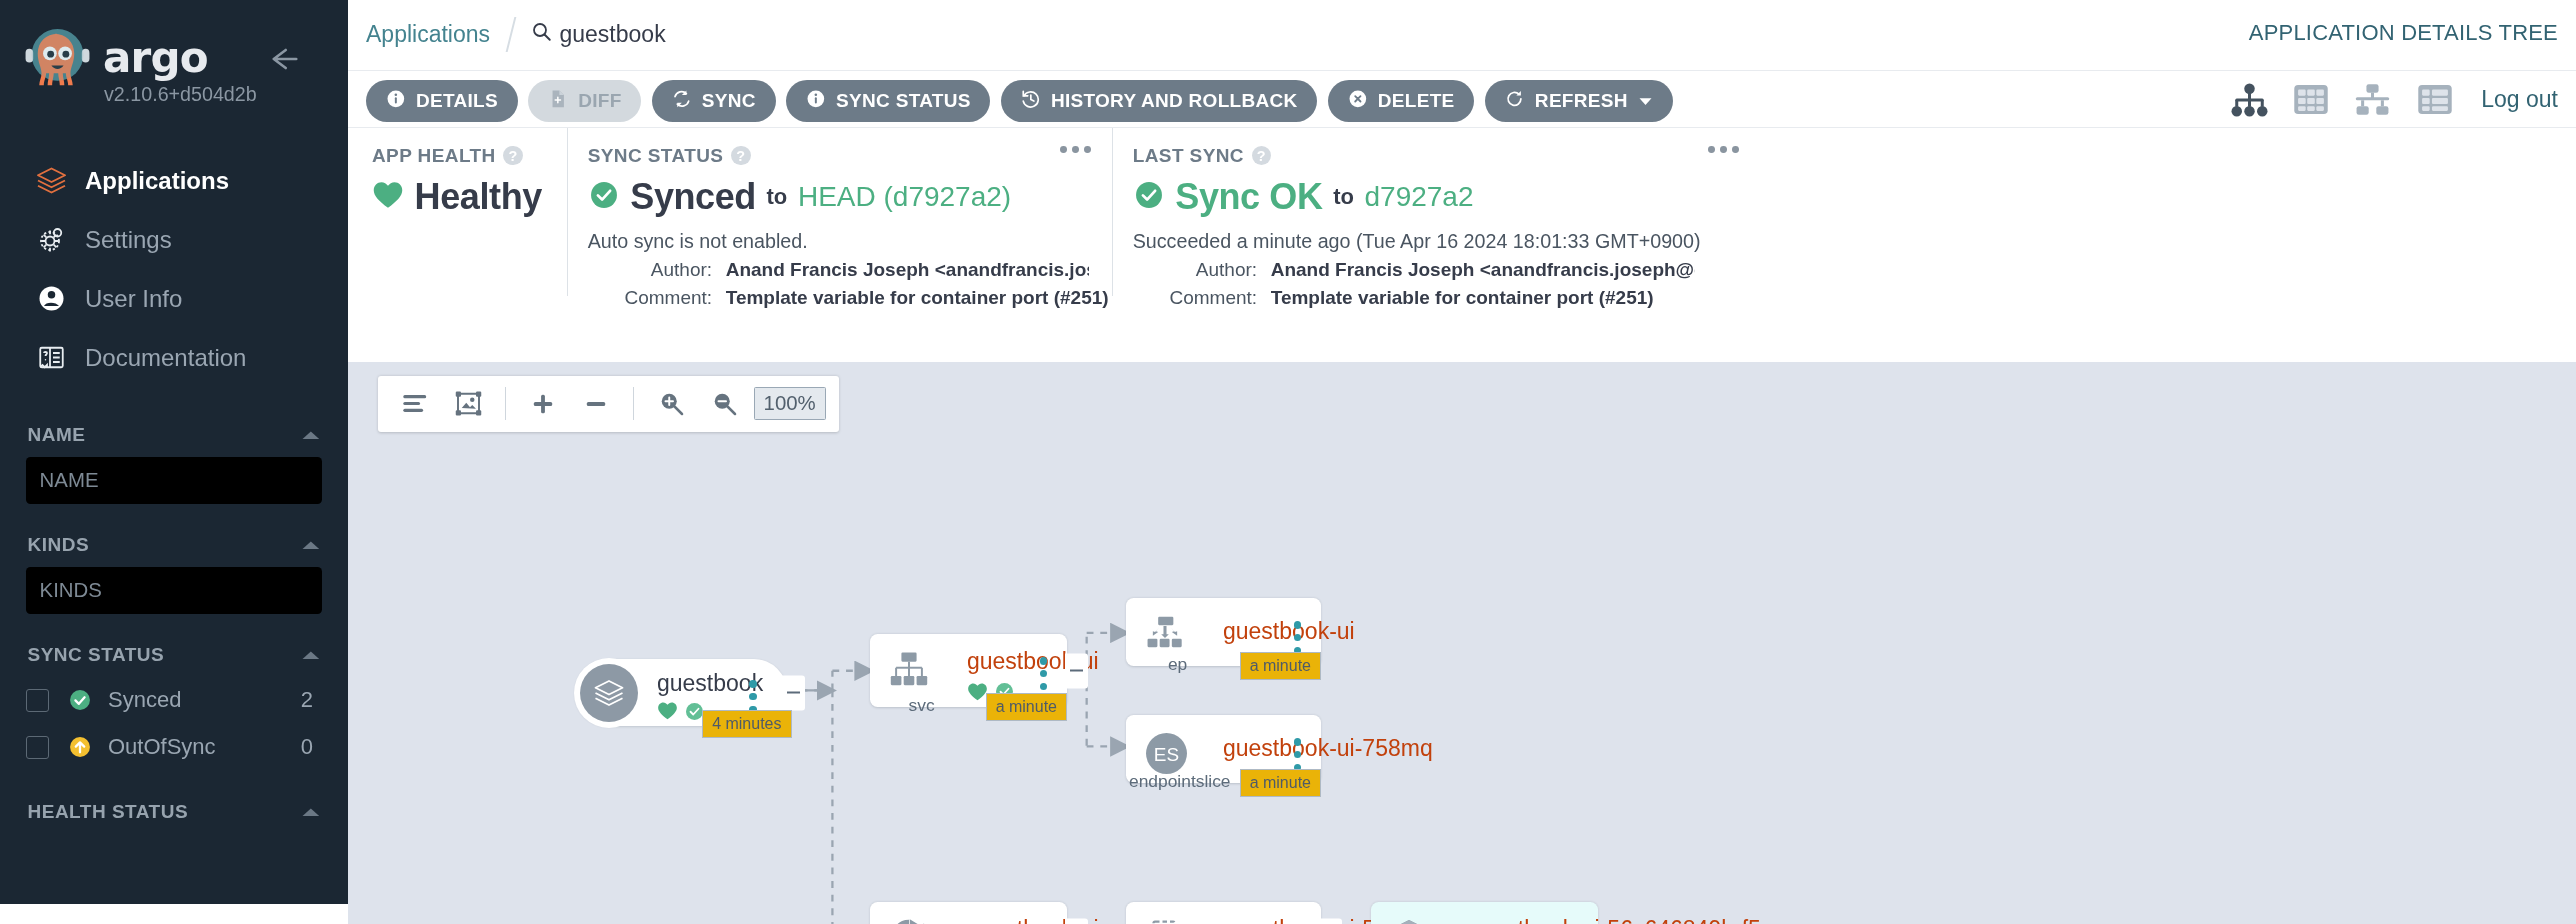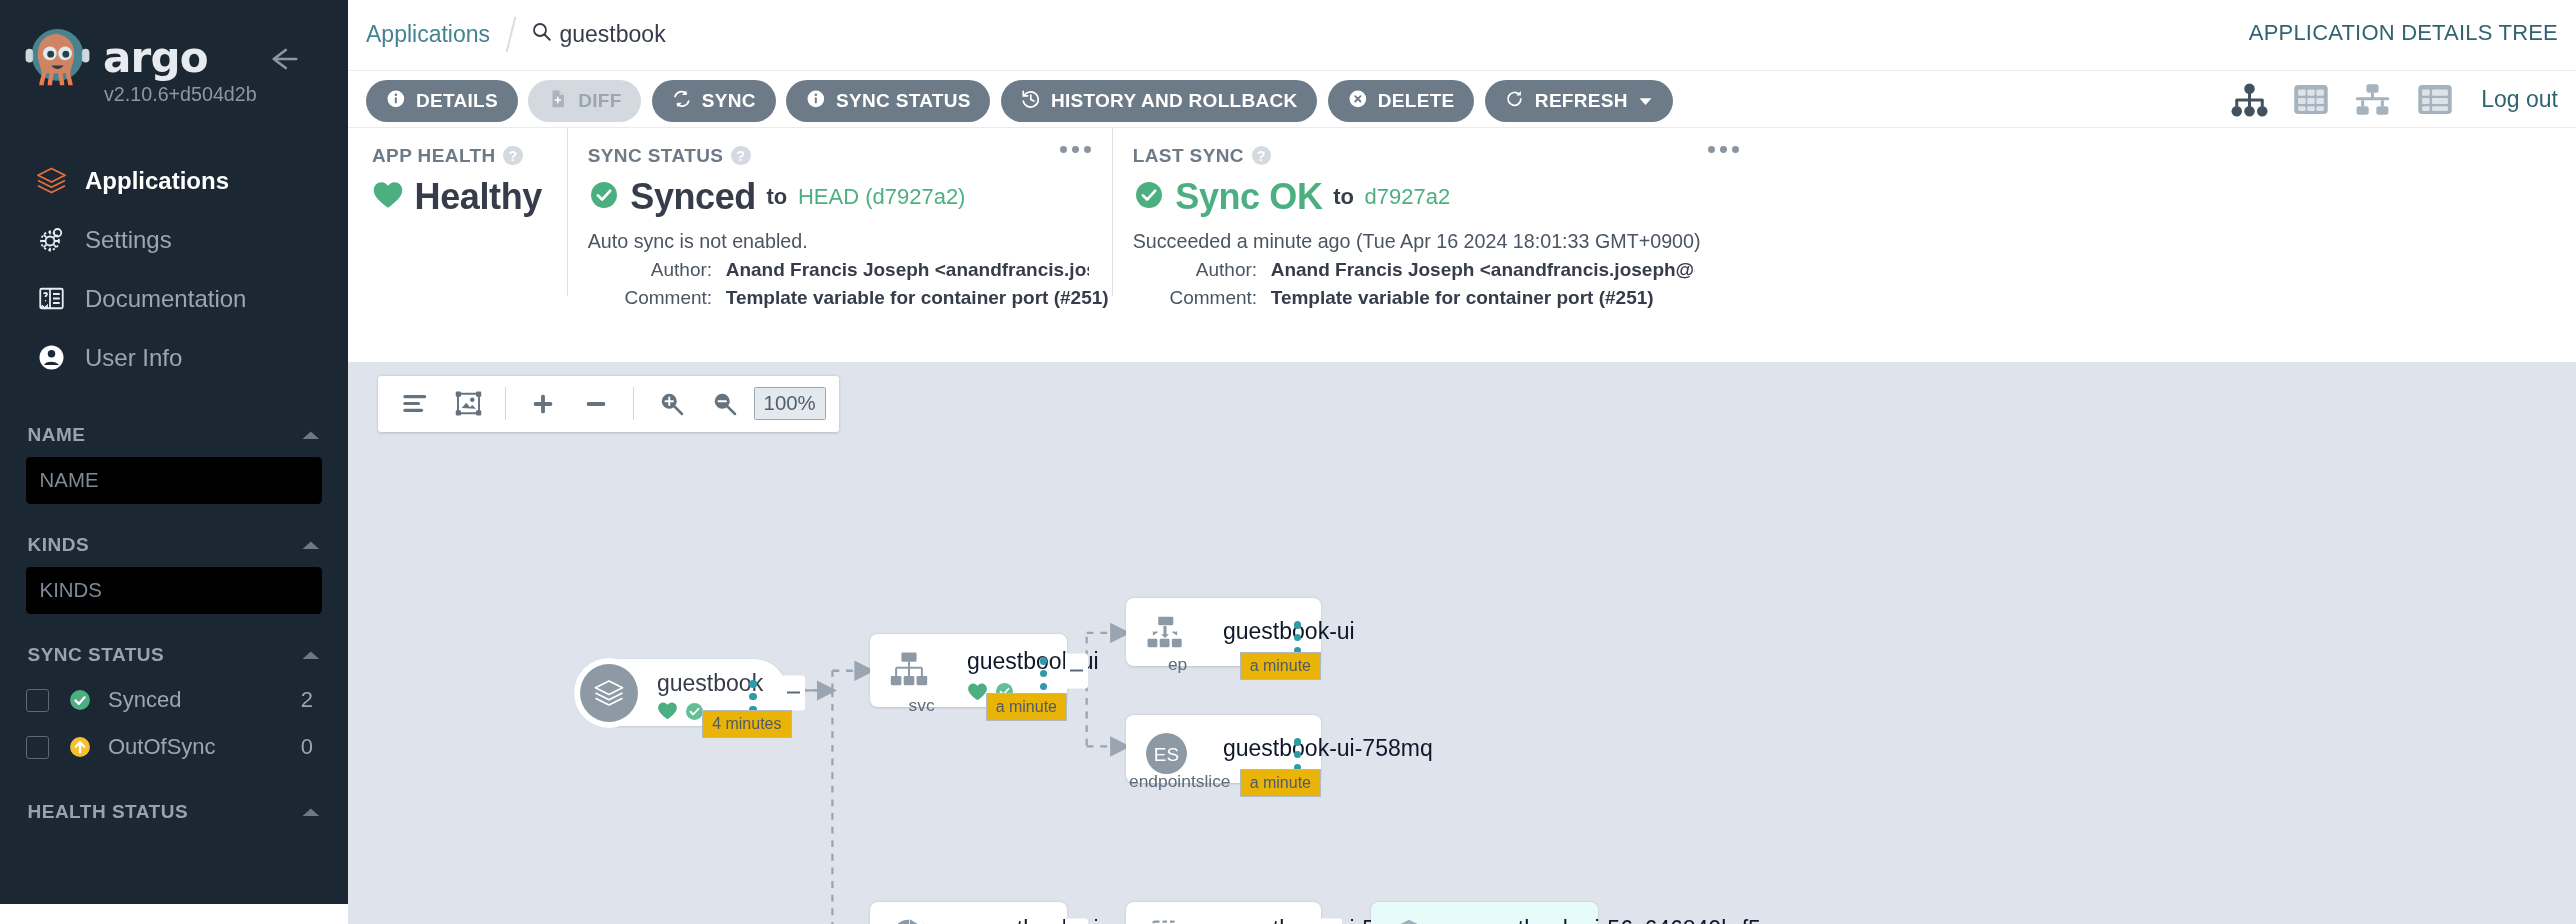--- a/index.html
+++ b/index.html
@@ -105,21 +105,21 @@
     font-size: 19px; font-weight: 700; color: #6d7b88; letter-spacing: 0.4px;
   }
   .q-badge {
     width: 19.7px; height: 19.7px; border-radius: 50%; background: #d4dae0; color:#fff;
     font-size: 14.4px; font-weight: 700; display: flex; align-items: center; justify-content: center;
   }
   .p-main { display: flex; align-items: center; gap: 10.6px; margin-top: 9px; }
   .p-big { font-size: 36px; font-weight: 700; color: #363c4a; letter-spacing:-0.4px; }
   .p-big.green { color: #4caf82; }
   .p-to { font-size: 22px; color: #363c4a; font-weight: 700; }
-  .p-rev { font-size: 22px; color: #4caf82; }
+  .p-rev { font-size: 28px; color: #4caf82; }
   .p-sub { font-size: 19.7px; color: #4a5561; margin-top: 12px; }
   .kv { display: flex; margin-top: 6px; font-size: 19px; }
   .kv-k { width: 138px; text-align: right; color: #4a5561; padding-right: 13.6px; }
   .kv-v { color: #363c4a; font-weight: 700; white-space: nowrap; overflow: hidden; }
   .dots3 {
     position: absolute; right: 21px; top: 18px; display: flex; gap: 5.3px; cursor: pointer;
   }
   .dots3 i { width: 6.8px; height: 6.8px; border-radius: 50%; background: #8a95a0; display: block; }
 
   
@@ -147,21 +147,21 @@
   .node-kindico {
     position: absolute; left: 16.6px; top: 9px; width: 70px; height: 53px;
     display: flex; align-items: center; justify-content: flex-start;
   }
   .node-kind {
     position: absolute; left: 16.6px; top: 61px; width: 70px; text-align: center;
     font-size: 17.4px; color: #5c6b7a;
   }
   .node-title {
     position: absolute; left: 97px; top: 13.6px;
-    font-size: 23px; color: #0f172a; white-space: nowrap;
+    font-size: 23px; color: #c2410c; white-space: nowrap;
   }
   .node-health { position: absolute; left: 97px; top: 47px; display: flex; gap: 6px; align-items: center; }
   .node-menu {
     position: absolute; right: 19.7px; top: 23px;
     display: flex; flex-direction: column; gap: 5.3px; cursor: pointer;
   }
   .node-menu i { width: 7.6px; height: 7.6px; border-radius: 50%; background: #2f9aa8; display: block; }
   .node-tags {
     position: absolute; display: flex; gap: 6px; right: 1.5px; bottom: -16.6px;
   }
@@ -242,41 +242,41 @@
                 <circle cx="20" cy="24" r="12" stroke-dasharray="3 3"></circle>
                 <circle cx="30" cy="13" r="5"></circle>
               </g>
             </svg>
         </span>
         <span class="nav-label">Settings</span>
       </div>
       <div class="nav-item">
         <span class="nav-ico">
           <svg width="33" height="33" viewBox="0 0 44 44">
+              <circle cx="22" cy="22" r="16" fill="#fff"></circle>
+              <circle cx="22" cy="17" r="5" fill="#1b2733"></circle>
+              <path d="M12 32c2-6 16-6 20 0z" fill="#1b2733"></path>
+            </svg>
+        </span>
+        <span class="nav-label">User Info</span>
+      </div>
+      <div class="nav-item">
+        <span class="nav-ico">
+          <svg width="33" height="33" viewBox="0 0 44 44">
               <g fill="none" stroke="#e8edf1" stroke-width="2.4">
                 <rect x="7" y="9" width="30" height="26" rx="2"></rect>
                 <path d="M20 9v26"></path>
                 <path d="M24 16h9M24 22h9M24 28h9"></path>
                 <path d="M12 16c0-2 4-2 4 0s-2 2-2 4"></path>
                 <circle cx="14" cy="25" r="1" fill="#e8edf1" stroke="none"></circle>
                 <path d="M7 35l3-3 3 3 3-3v3"></path>
               </g>
             </svg>
         </span>
         <span class="nav-label">Documentation</span>
-      </div>
-      <div class="nav-item">
-        <span class="nav-ico">
-          <svg width="33" height="33" viewBox="0 0 44 44">
-              <circle cx="22" cy="22" r="16" fill="#fff"></circle>
-              <circle cx="22" cy="17" r="5" fill="#1b2733"></circle>
-              <path d="M12 32c2-6 16-6 20 0z" fill="#1b2733"></path>
-            </svg>
-        </span>
-        <span class="nav-label">User Info</span>
       </div>
     </div>
 
     <div style="position:absolute;left:0;top:394px;width:348px;">
       <div class="filter-group">
         <div class="fg-head">
           <span class="fg-title">NAME</span>
           <span class="fg-caret">
             <svg width="19.7" height="10.6" viewBox="0 0 26 14">
                 <path d="M2 12 L13 2 L24 12 Z" fill="#6b7885"></path>

